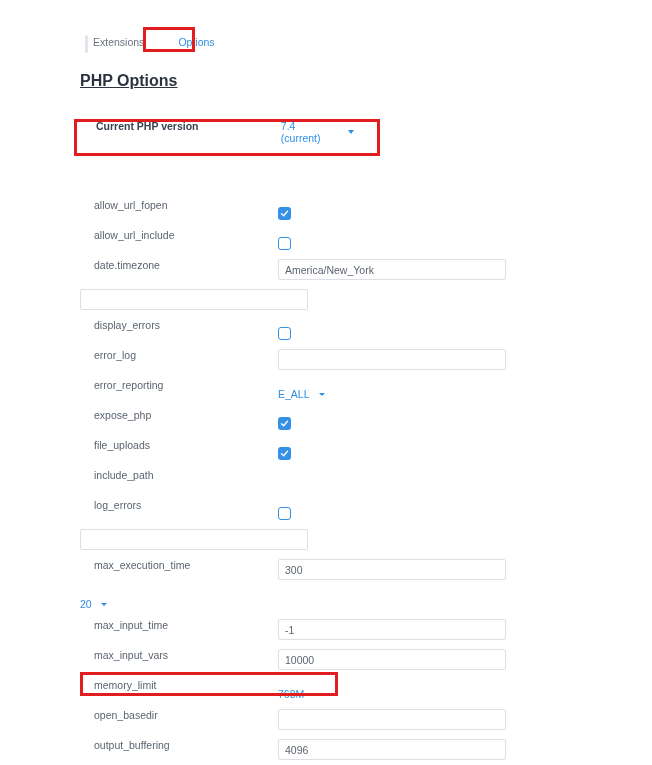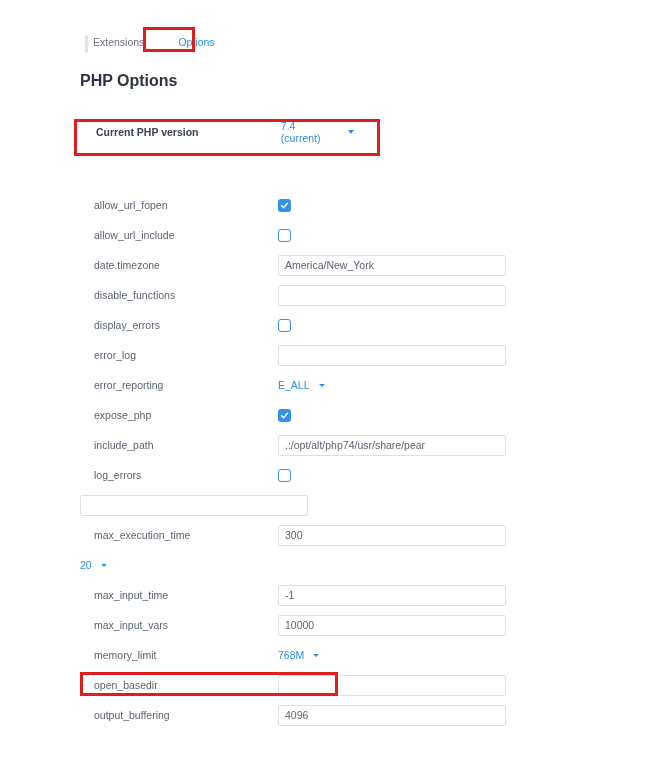--- a/index.html
+++ b/index.html
@@ -40,31 +40,31 @@
     left:143px; top:27px;
     width:52px; height:25px;
     border:3px solid #e11d1d;
     pointer-events:none;
   }
   h1.title {
     font-size:16px;
     color:#2d3440;
     font-weight:700;
     margin:0 0 22px 0;
+    text-decoration:underline;
   }
   .hl-version {
     position:absolute;
     left:74px; top:119px;
     width:306px; height:37px;
     border:3.5px solid #e11d1d;
     pointer-events:none;
   }
   .version-row {
     display:flex;
-    align-items:center;
     padding:8px 16px 4px 16px;
     width:290px;
   }
   .version-label {
     font-size:10.5px;
     font-weight:700;
     color:#3a4250;
     width:190px;
   }
   .version-select {
@@ -92,21 +92,21 @@
     margin-bottom:0;
   }
   .key {
     width:198px;
     font-size:10.5px;
     color:#5b6470;
     padding-left:14px;
   }
   .val {
     display:flex;
-    align-items:center;
+    align-items:flex-end;
     min-height:30px;
   }
   .chk {
     width:13px; height:13px;
     border-radius:3px;
     display:flex;
     align-items:center;
     justify-content:center;
     cursor:pointer;
   }
@@ -189,21 +189,20 @@
     </div>
 
     <div class="row">
       <div class="key">date.timezone</div>
       <div class="val">
           <input class="txtin" value="America/New_York" style="">
         </div>
     </div>
 
     <div class="row">
-      <div class="key">disable_functions</div>
       <div class="val">
           <input class="txtin" value="" style="">
         </div>
     </div>
 
     <div class="row">
       <div class="key">display_errors</div>
       <div class="val">
           <span class="chk off"></span>
         </div>
@@ -230,26 +229,33 @@
       <div class="key">expose_php</div>
       <div class="val">
         <span class="chk on">
           <svg viewBox="0 0 12 12">
               <path d="M2 6.2 L4.8 9 L10 3" stroke="#fff" stroke-width="1.8" fill="none" stroke-linecap="round" stroke-linejoin="round"></path>
             </svg>
         </span>
       </div>
     </div>
 
+    <div class="row">
+      <div class="key">file_uploads</div>
+      <div class="val">
+        <span class="chk on">
+          <svg viewBox="0 0 12 12">
+              <path d="M2 6.2 L4.8 9 L10 3" stroke="#fff" stroke-width="1.8" fill="none" stroke-linecap="round" stroke-linejoin="round"></path>
+            </svg>
+        </span>
+      </div>
+    </div>
 
     <div class="row">
       <div class="key">include_path</div>
-      <div class="val">
-          <input class="txtin" value=".:/opt/alt/php74/usr/share/pear" style="">
-        </div>
     </div>
 
     <div class="row">
       <div class="key">log_errors</div>
       <div class="val">
           <span class="chk off"></span>
         </div>
     </div>
 
     <div class="row">

